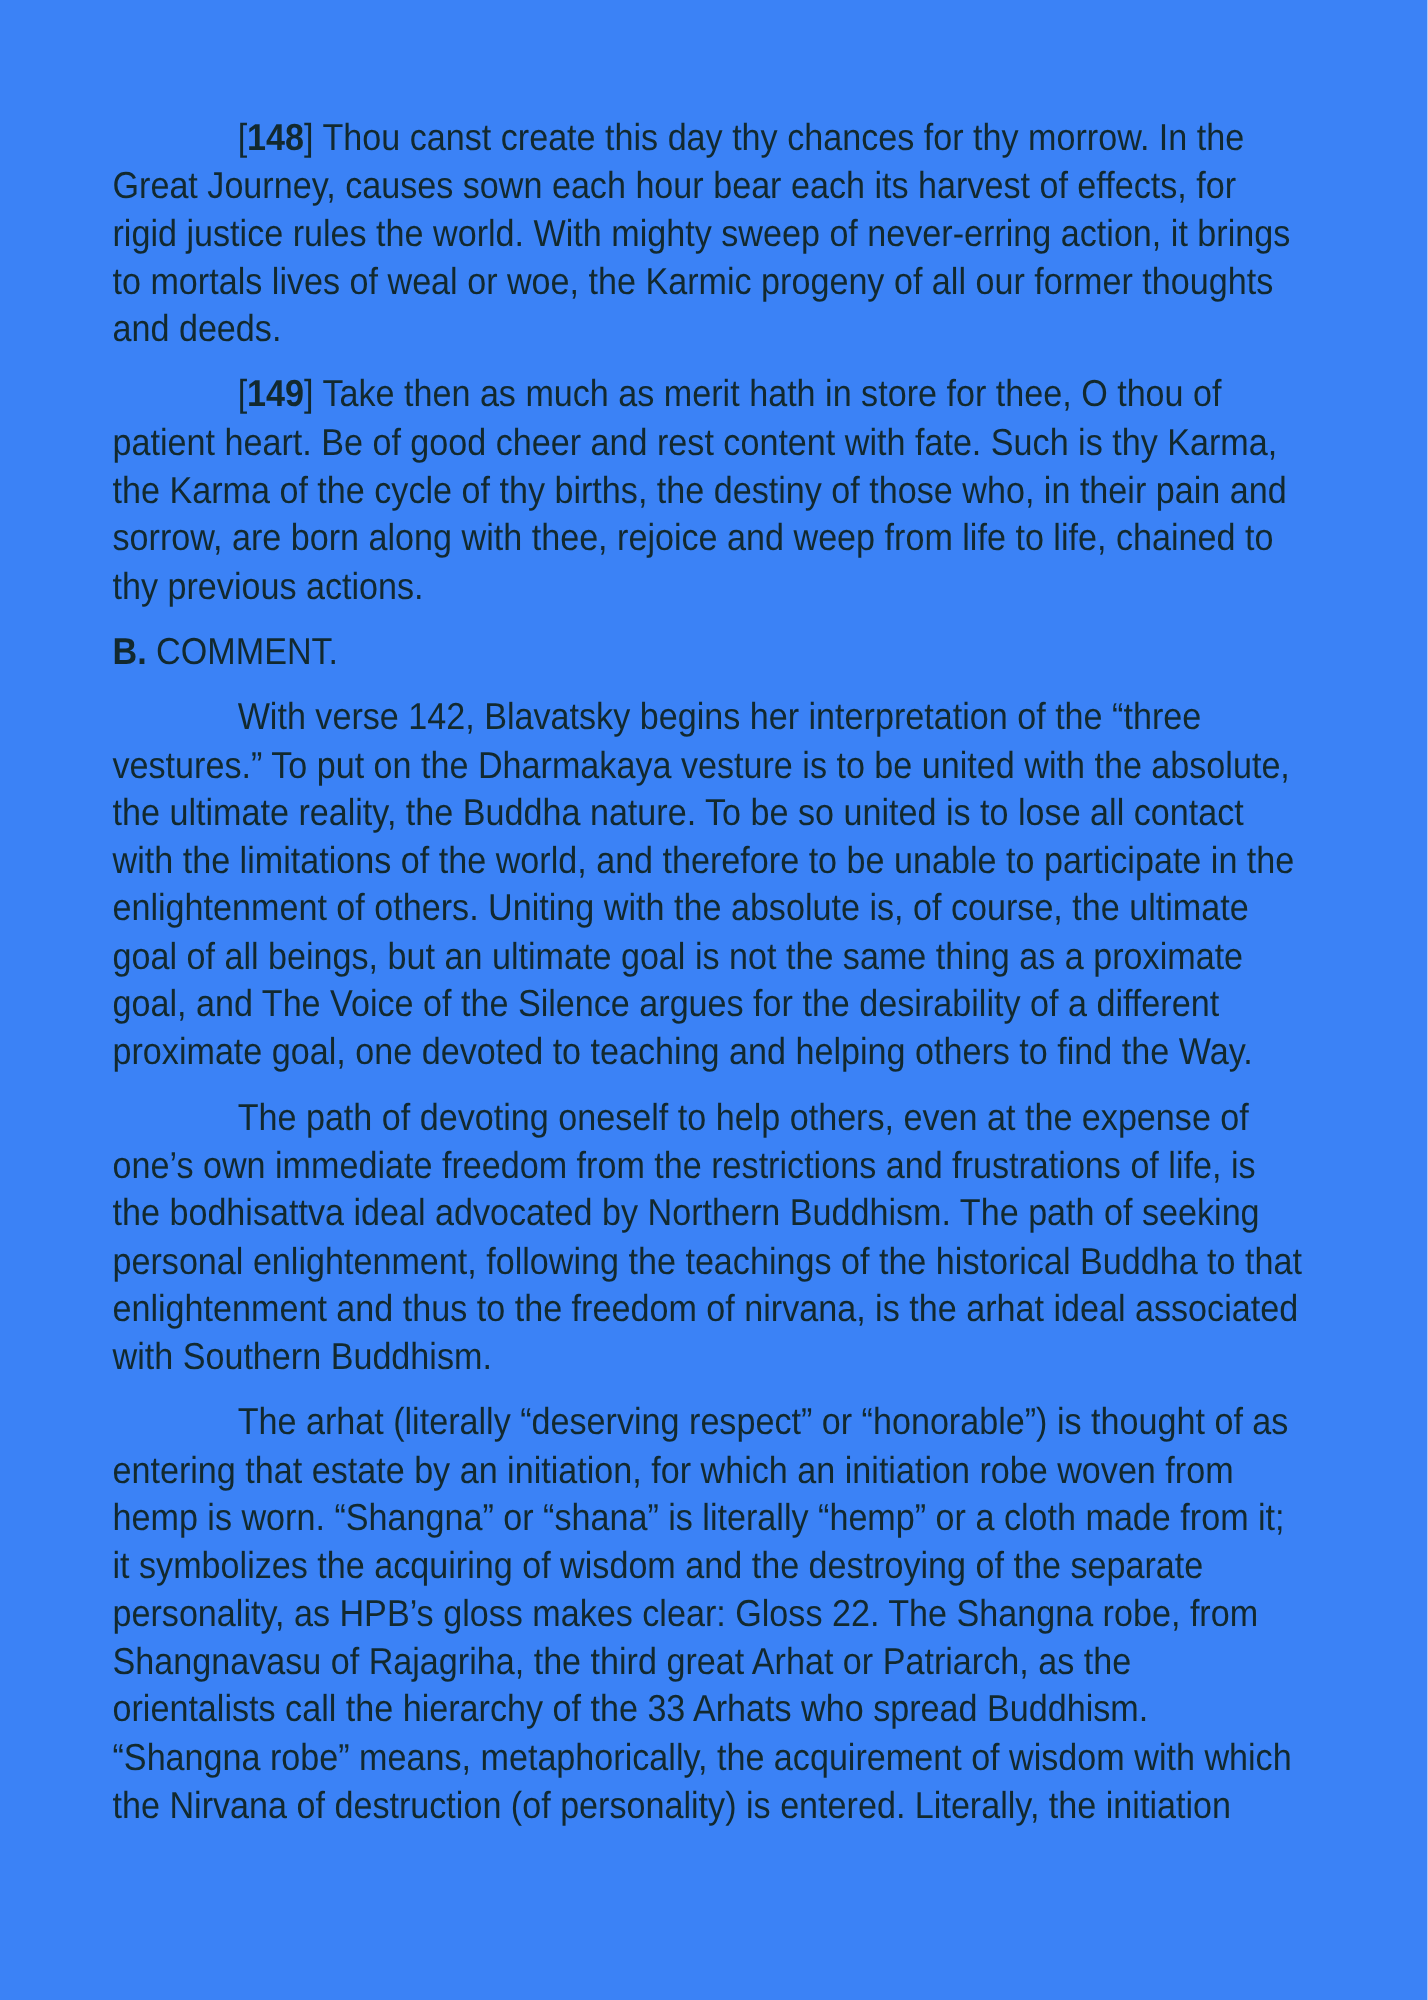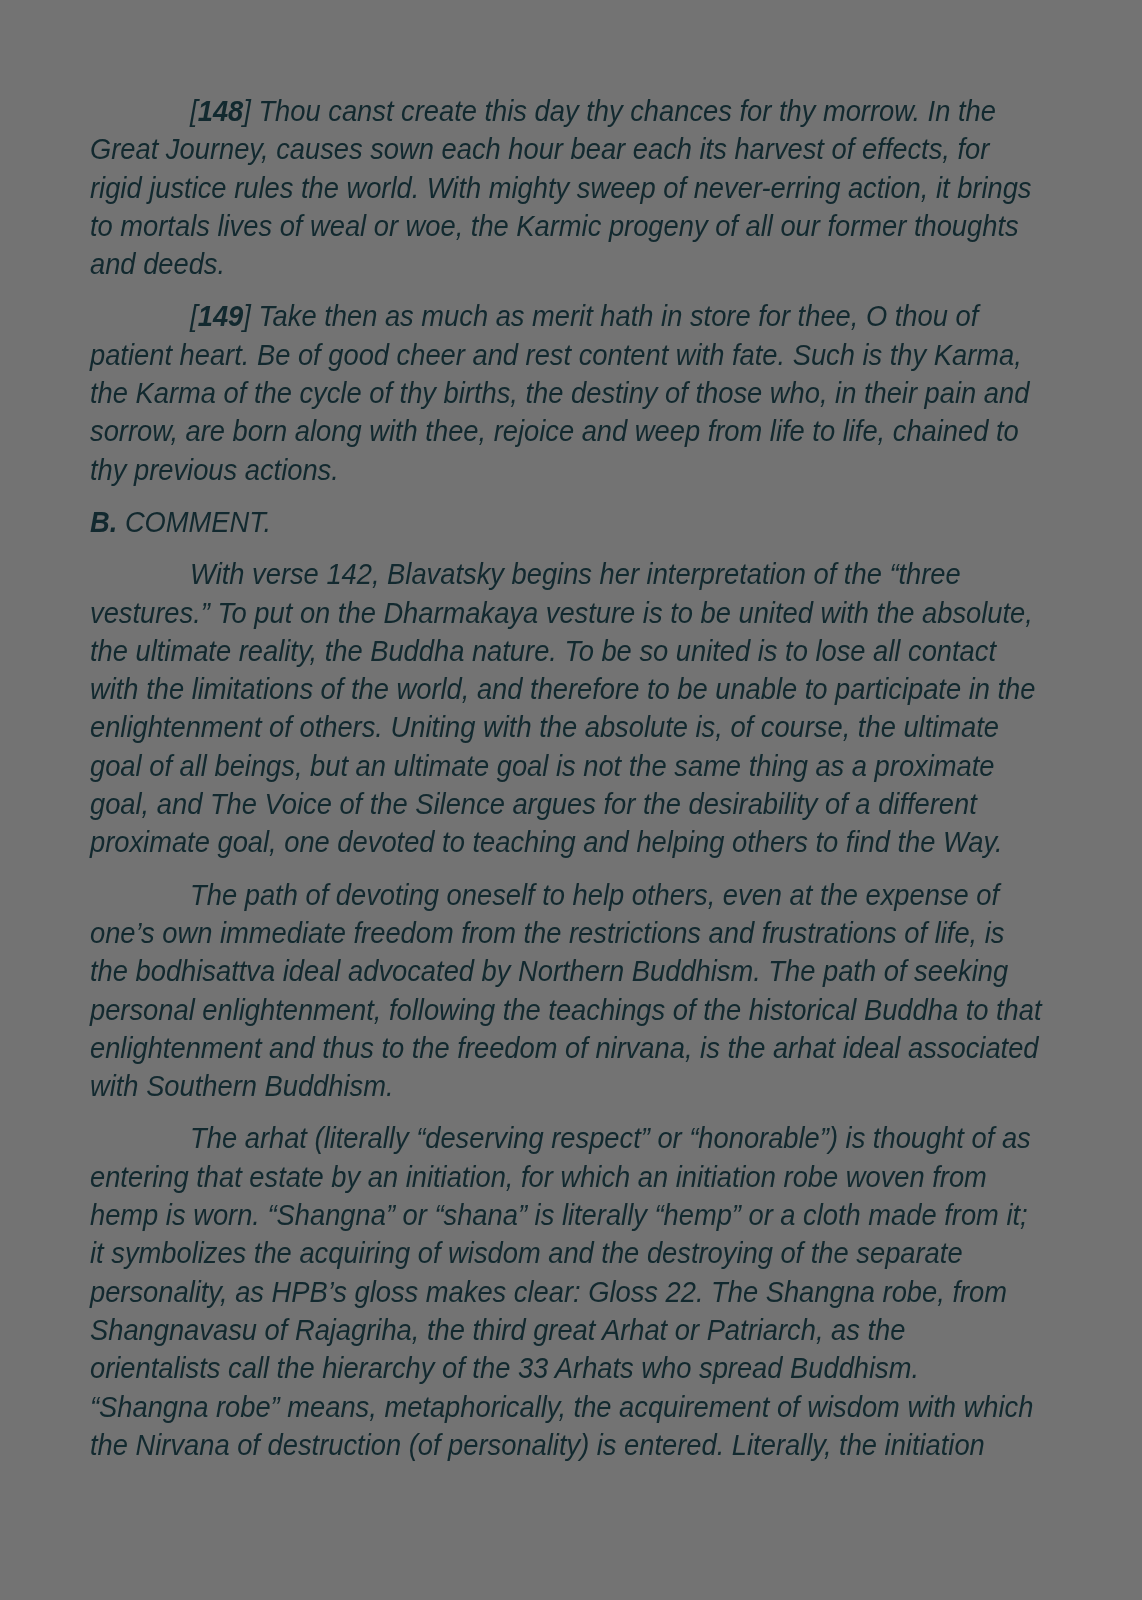--- a/index.html
+++ b/index.html
@@ -9,22 +9,21 @@
   }
   body {
     width: 1142px;
     height: 1600px;
     overflow: hidden;
     position: relative;
   }
   .page {
     position: absolute;
     inset: 0;
-    background: #737373;
-    font-style: italic;
+    background: #3b82f6;
   }
   .doc {
     position: absolute;
     left: 90px;
     top: 92px;
     width: 1047px;
     transform: scaleX(0.91);
     transform-origin: 0 0;
     font-family: "Liberation Sans", "DejaVu Sans", sans-serif;
     font-size: 30px;

